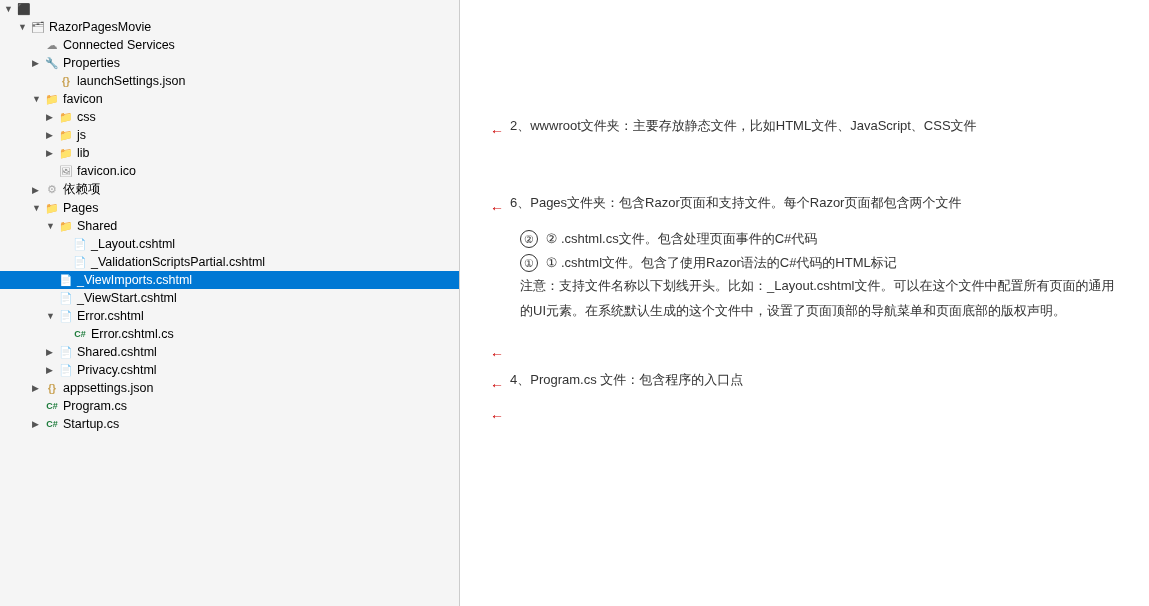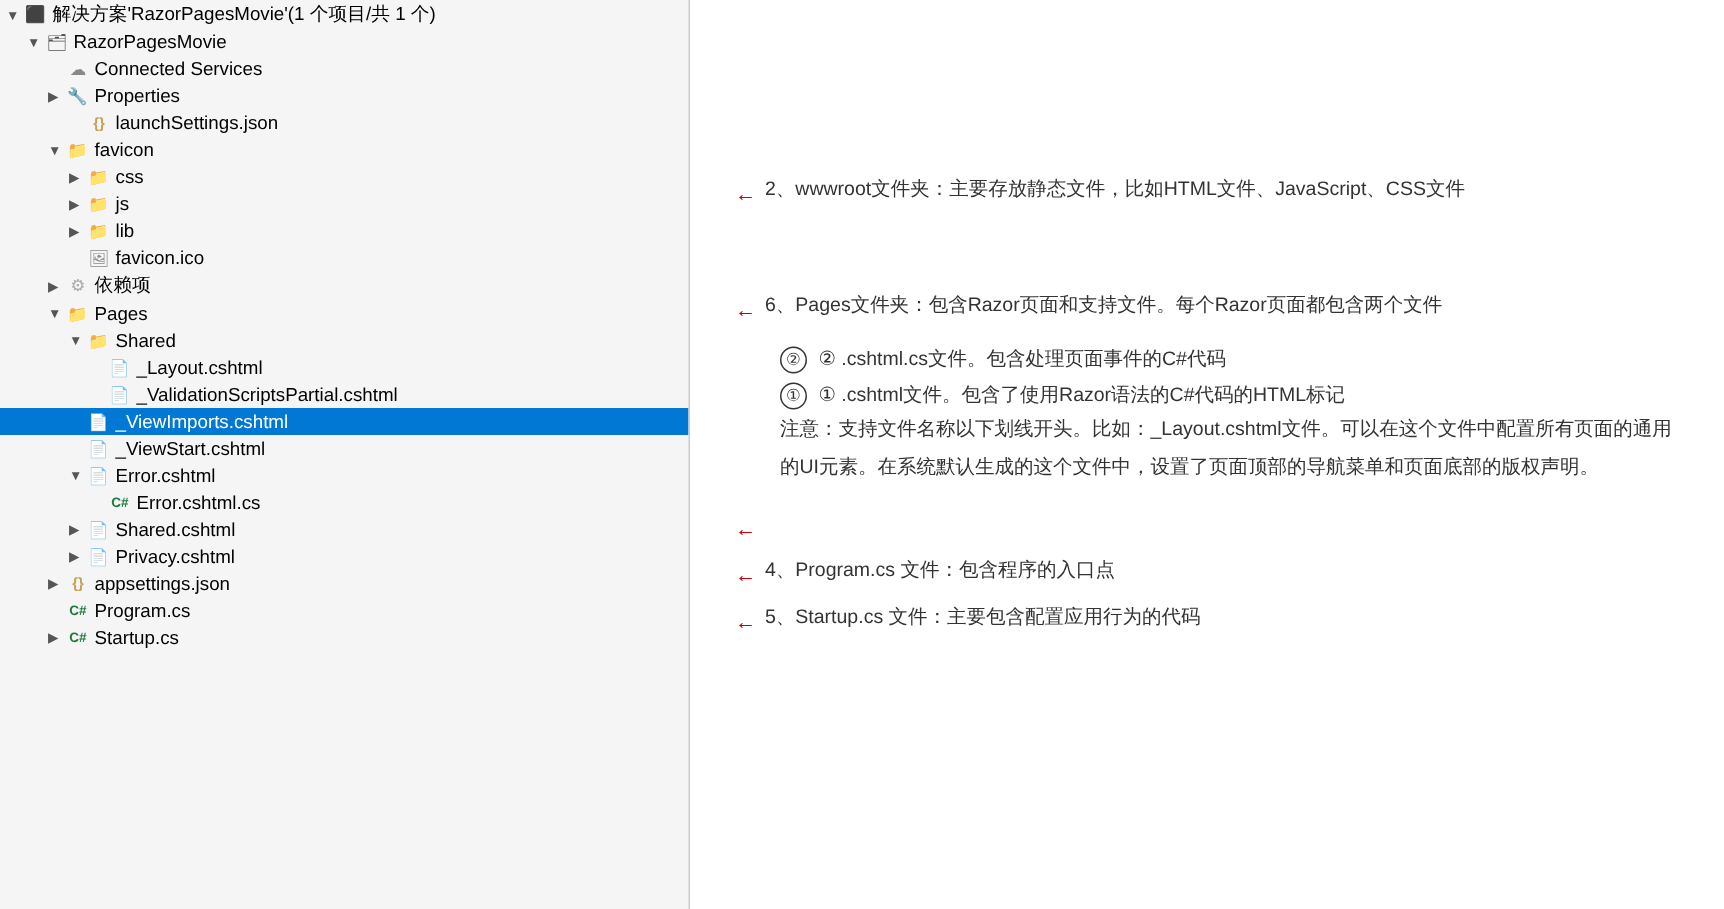--- a/index.html
+++ b/index.html
@@ -115,21 +115,20 @@
     }
   </style>
 </head>
 <body>
 
 <div class="left-panel">
 
   <div class="tree-item indent-0">
     <span class="arrow">▼</span>
     <span class="icon" style="color:#888;">⬛</span>
-    <span class="item-label">解决方案'RazorPagesMovie'(1 个项目/共 1 个)</span>
   </div>
 
   <div id="tree-container">
       <div class="tree-item indent-1">
         <span class="arrow">▼</span>
         <span class="icon" style="color: rgb(85, 85, 85);">🗂</span>
         <span class="item-label">RazorPagesMovie</span>
       </div>
       <div class="tree-item indent-2">
         <span class="arrow"></span>
@@ -275,15 +274,14 @@
     <span class="annotation-arrow">←</span>
   </div>
 
   <div class="annotation" style="margin-bottom: 4px;">
     <span class="annotation-arrow">←</span>
     <span class="annotation-text">4、Program.cs  文件：包含程序的入口点</span>
   </div>
 
   <div class="annotation">
     <span class="annotation-arrow">←</span>
-    <span class="annotation-text">5、Startup.cs  文件：主要包含配置应用行为的代码</span>
   </div>
 </div>
 
 </body></html>

